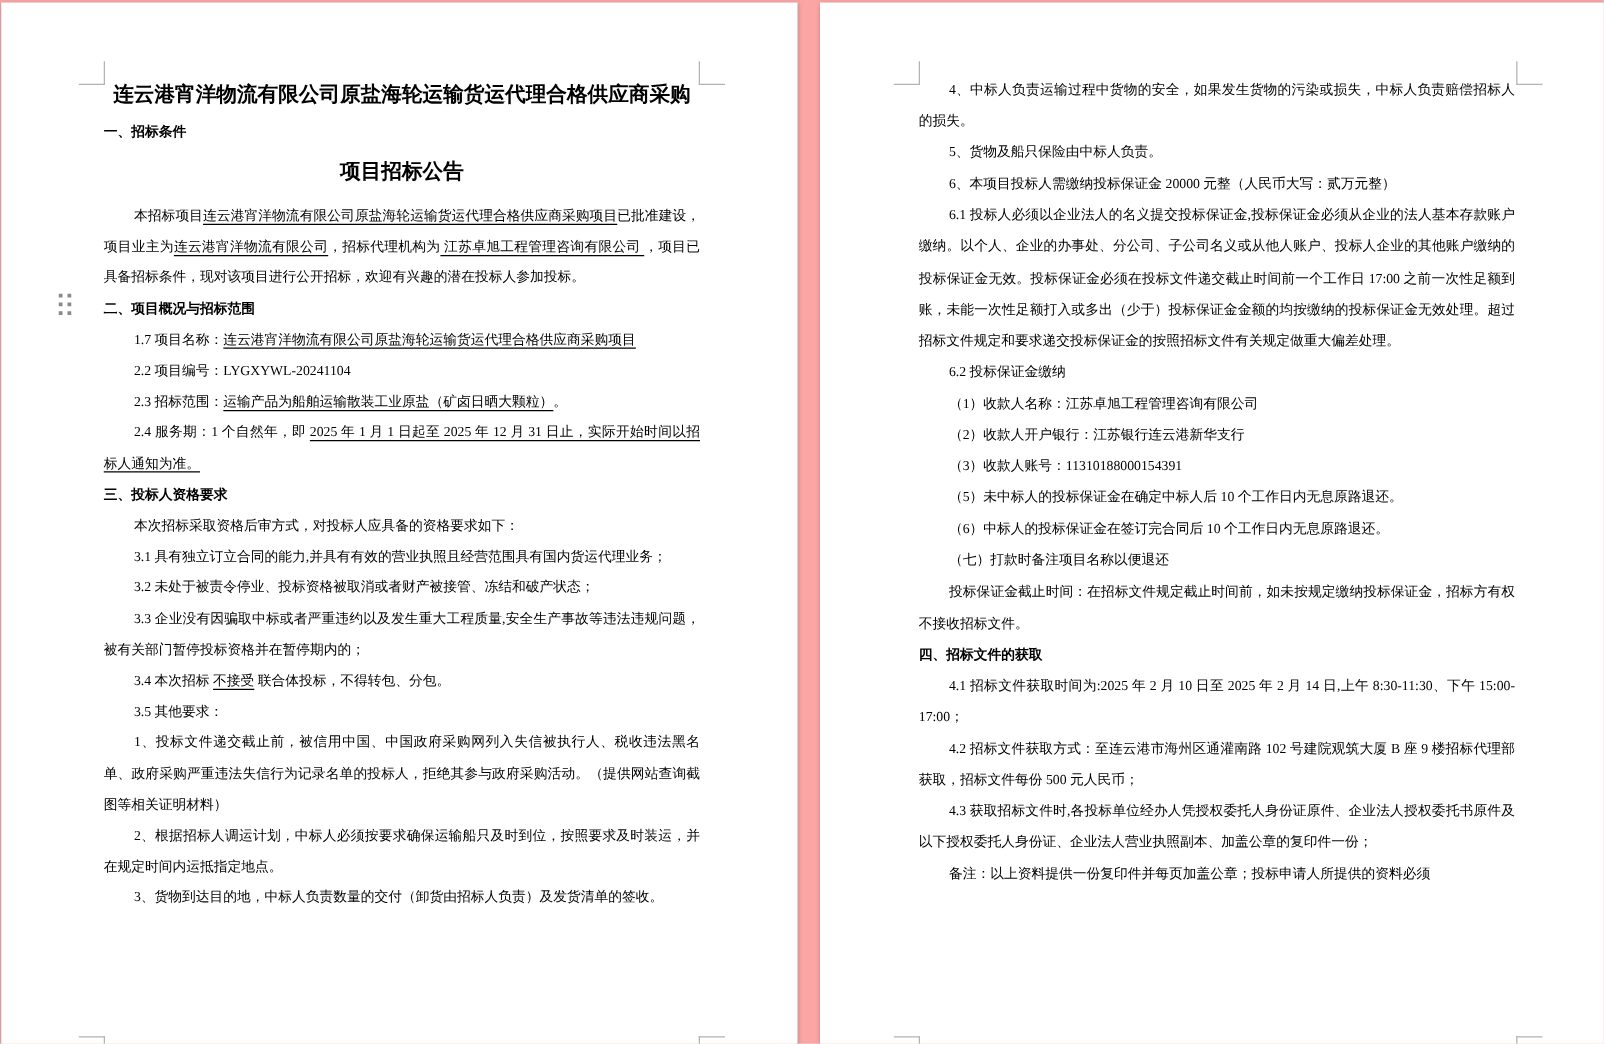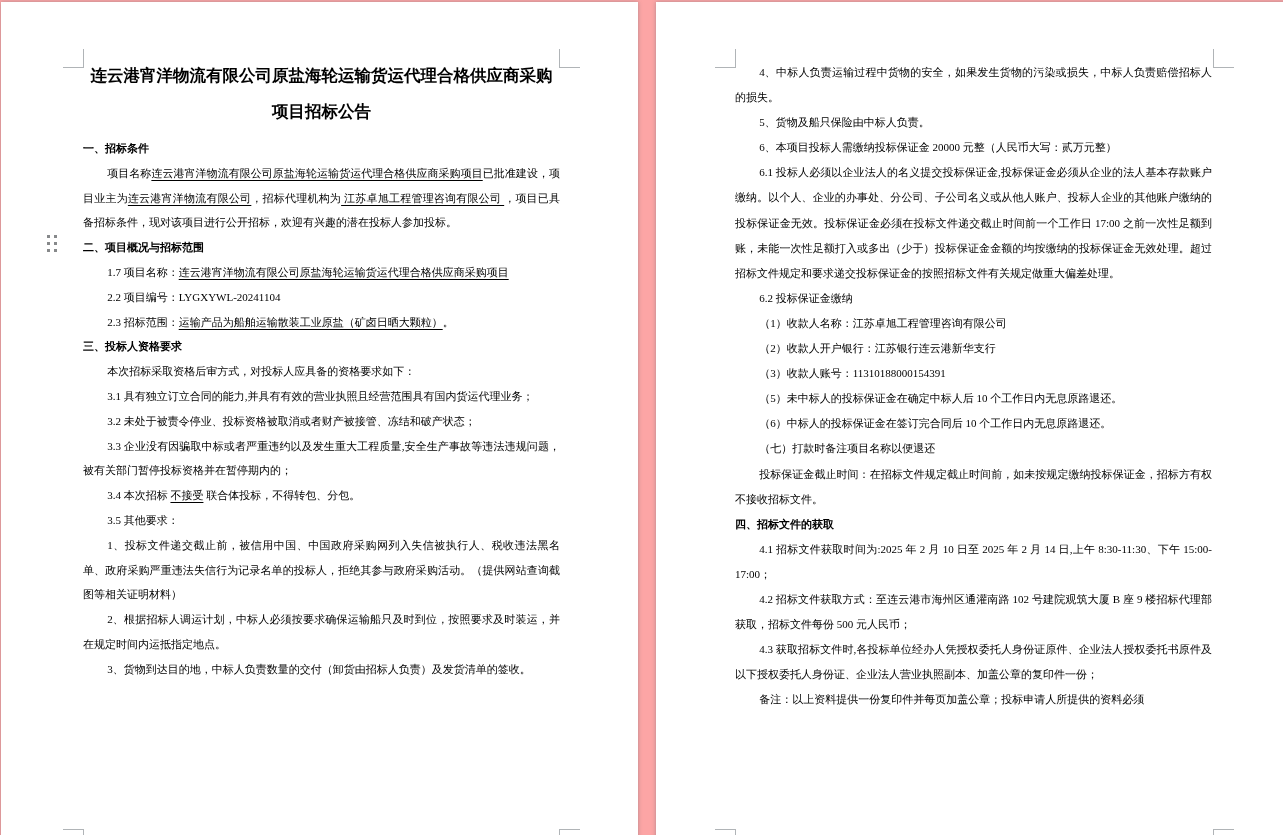--- a/index.html
+++ b/index.html
@@ -62,27 +62,28 @@
 
 <div class="canvas">
 
   <div class="page page-left">
     <div class="crop tl pos-tl"></div>
     <div class="crop tr pos-tr"></div>
     <div class="crop bl pos-bl"></div>
     <div class="crop br pos-br"></div>
     <div class="text-area text-area-left">
         <p class="para title"><span class="">连云港宵洋物流有限公司原盐海轮运输货运代理合格供应商采购</span></p>
+        <p class="para heading"><span class="">一、招标条件</span></p>
         <p class="para title last"><span class="">项目招标公告</span></p>
-        <p class="para heading"><span class="">一、招标条件</span></p>
-        <p class="para body"><span class="">项目名称</span><span class="u">连云港宵洋物流有限公司原盐海轮运输货运代理合格供应商采购项目</span><span class="">已批准建设，项目业主为</span><span class="b u">连云港宵洋物流有限公司</span><span class="">，招标代理机构为</span><span class="b u"> 江苏卓旭工程管理咨询有限公司 </span><span class="">，项目已具备招标条件，现对该项目进行公开招标，欢迎有兴趣的潜在投标人参加投标。</span></p>
+        <p class="para body"><span class="">本招标项目</span><span class="u">连云港宵洋物流有限公司原盐海轮运输货运代理合格供应商采购项目</span><span class="">已批准建设，项目业主为</span><span class="b u">连云港宵洋物流有限公司</span><span class="">，招标代理机构为</span><span class="b u"> 江苏卓旭工程管理咨询有限公司 </span><span class="">，项目已具备招标条件，现对该项目进行公开招标，欢迎有兴趣的潜在投标人参加投标。</span></p>
         <p class="para heading"><span class="">二、项目概况与招标范围</span></p>
         <p class="para body"><span class="">1.7 项目名称：</span><span class="b u">连云港宵洋物流有限公司原盐海轮运输货运代理合格供应商采购项目</span></p>
         <p class="para body"><span class="">2.2 项目编号：LYGXYWL-20241104</span></p>
         <p class="para body"><span class="">2.3 招标范围：</span><span class="b u">运输产品为船舶运输散装工业原盐（矿卤日晒大颗粒）</span><span class="">。</span></p>
+        <p class="para body"><span class="">2.4 服务期：1 个自然年，即 </span><span class="b u">2025 年 1 月 1 日起至 2025 年 12 月 31 日止，实际开始时间以招标人通知为准。</span></p>
         <p class="para heading"><span class="">三、投标人资格要求</span></p>
         <p class="para body"><span class="">本次招标采取资格后审方式，对投标人应具备的资格要求如下：</span></p>
         <p class="para body"><span class="">3.1 具有独立订立合同的能力,并具有有效的营业执照且经营范围具有国内货运代理业务；</span></p>
         <p class="para body"><span class="">3.2 未处于被责令停业、投标资格被取消或者财产被接管、冻结和破产状态；</span></p>
         <p class="para body"><span class="">3.3 企业没有因骗取中标或者严重违约以及发生重大工程质量,安全生产事故等违法违规问题，被有关部门暂停投标资格并在暂停期内的；</span></p>
         <p class="para body"><span class="">3.4 本次招标 </span><span class="b u">不接受</span><span class=""> 联合体投标，不得转包、分包。</span></p>
         <p class="para body"><span class="">3.5 其他要求：</span></p>
         <p class="para body"><span class="">1、投标文件递交截止前，被信用中国、中国政府采购网列入失信被执行人、税收违法黑名单、政府采购严重违法失信行为记录名单的投标人，拒绝其参与政府采购活动。（提供网站查询截图等相关证明材料）</span></p>
         <p class="para body"><span class="">2、根据招标人调运计划，中标人必须按要求确保运输船只及时到位，按照要求及时装运，并在规定时间内运抵指定地点。</span></p>
         <p class="para body"><span class="">3、货物到达目的地，中标人负责数量的交付（卸货由招标人负责）及发货清单的签收。</span></p>

